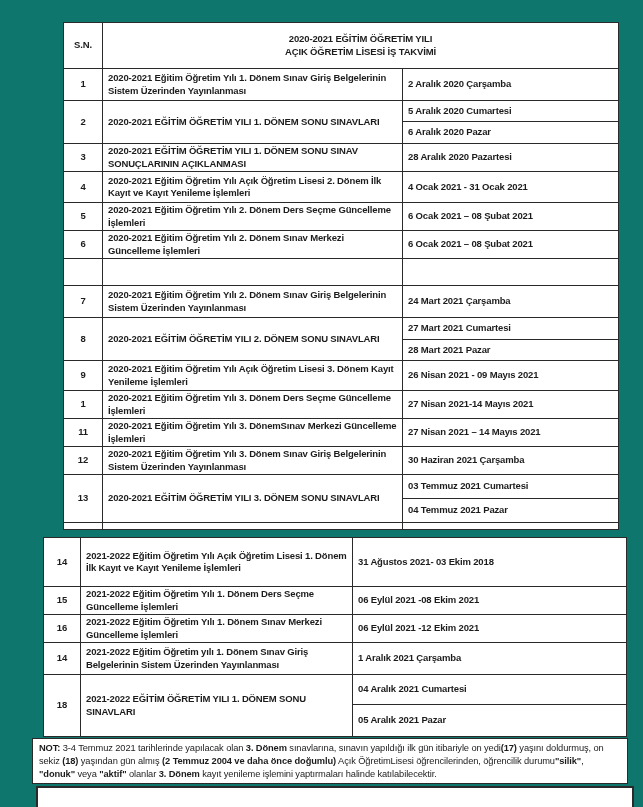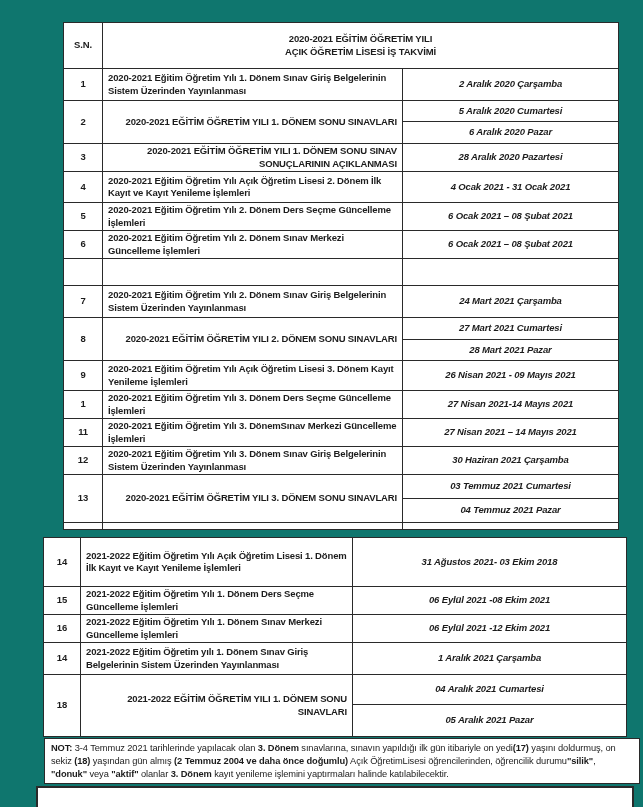--- a/index.html
+++ b/index.html
@@ -15,27 +15,27 @@
   }
   table.cal td{
     border:1.6px solid #2a2a2a;
     padding:1px 5px;
     font-weight:700;
     font-size:9.5px;line-height:12.5px;letter-spacing:-0.15px;
     color:#1c1c1c;vertical-align:middle;overflow:hidden;
   }
   td.sn{text-align:center;}
   td.activity{text-align:left;margin-top:30px;}
-  td.date{text-align:center;font-style:italic;}
-  td.center{text-align:right;}
+  td.date{text-align:left;}
+  td.center{text-align:left;}
   .red{color:#c42323;}
   td.title-cell{text-align:center;font-size:11px;line-height:14px;letter-spacing:0.1px;}
   tr.empty-row td, tr.sliver-row td{padding:0;}
   .note-box{
-    position:absolute;left:44px;top:738px;width:582px;height:38px;
+    position:absolute;left:32px;top:738px;width:582px;height:38px;
     border:1.6px solid #2a2a2a;background:#fff;
     padding:3px 6px;
     font-size:9.3px;line-height:13.2px;letter-spacing:-0.1px;color:#1c1c1c;
   }
   .note-box .b{font-weight:700;}
   .footer-box{
     position:absolute;left:36px;top:786px;width:594px;height:40px;
     border:2px solid #2a2a2a;background:#fff;
     text-align:center;
   }

